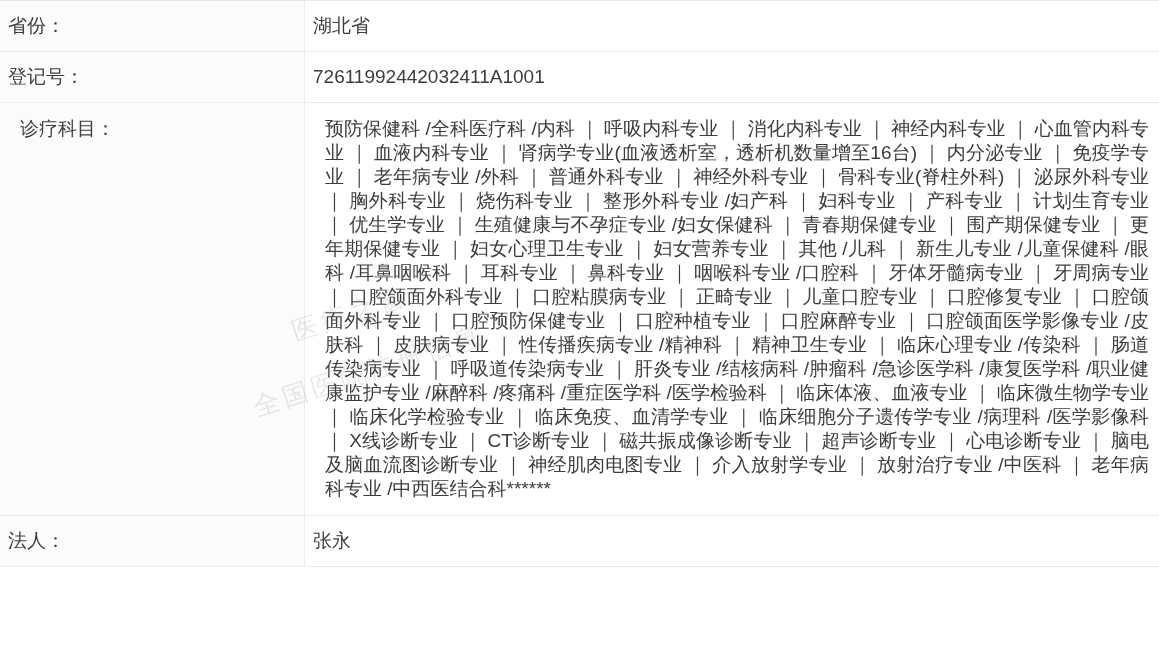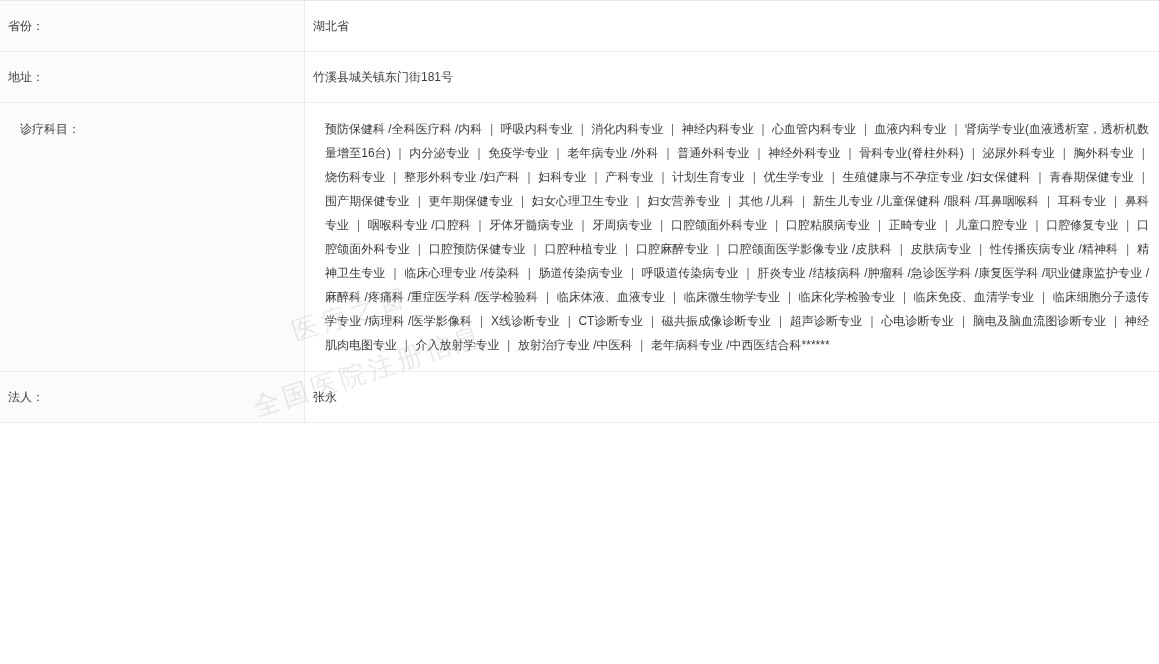--- a/index.html
+++ b/index.html
@@ -36,21 +36,21 @@
     width: 100%;
     border-collapse: collapse;
     table-layout: fixed;
   }
   table.info tr {
     border-bottom: 1px solid #ececec;
   }
   table.info td {
     vertical-align: top;
     padding: 13px 10px 13px 8px;
-    font-size: 12px;
+    font-size: 19px;
     line-height: 24px;
   }
   td.label {
     width: 286px;
     color: #3d3d3d;
     background: #fbfbfb;
     border-right: 1px solid #ececec;
     font-size: 13.5px;
     padding-left: 6px;
   }
@@ -95,22 +95,22 @@
 
   <div class="divider"></div>
 
   <table class="info">
     <tbody>
       <tr>
         <td class="label">省份：</td>
         <td class="value">湖北省</td>
       </tr>
       <tr>
-        <td class="label">地址：</td>
-        <td class="value">竹溪县城关镇东门街181号</td>
+        <td class="label">登记号：</td>
+        <td class="value">72611992442032411A1001</td>
       </tr>
       <tr class="tall">
         <td class="label">诊疗科目：</td>
         <td class="value scope-text">预防保健科 /全科医疗科 /内科 ｜ 呼吸内科专业 ｜ 消化内科专业 ｜ 神经内科专业 ｜ 心血管内科专业 ｜ 血液内科专业 ｜ 肾病学专业(血液透析室，透析机数量增至16台) ｜ 内分泌专业 ｜ 免疫学专业 ｜ 老年病专业 /外科 ｜ 普通外科专业 ｜ 神经外科专业 ｜ 骨科专业(脊柱外科) ｜ 泌尿外科专业 ｜ 胸外科专业 ｜ 烧伤科专业 ｜ 整形外科专业 /妇产科 ｜ 妇科专业 ｜ 产科专业 ｜ 计划生育专业 ｜ 优生学专业 ｜ 生殖健康与不孕症专业 /妇女保健科 ｜ 青春期保健专业 ｜ 围产期保健专业 ｜ 更年期保健专业 ｜ 妇女心理卫生专业 ｜ 妇女营养专业 ｜ 其他 /儿科 ｜ 新生儿专业 /儿童保健科 /眼科 /耳鼻咽喉科 ｜ 耳科专业 ｜ 鼻科专业 ｜ 咽喉科专业 /口腔科 ｜ 牙体牙髓病专业 ｜ 牙周病专业 ｜ 口腔颌面外科专业 ｜ 口腔粘膜病专业 ｜ 正畸专业 ｜ 儿童口腔专业 ｜ 口腔修复专业 ｜ 口腔颌面外科专业 ｜ 口腔预防保健专业 ｜ 口腔种植专业 ｜ 口腔麻醉专业 ｜ 口腔颌面医学影像专业 /皮肤科 ｜ 皮肤病专业 ｜ 性传播疾病专业 /精神科 ｜ 精神卫生专业 ｜ 临床心理专业 /传染科 ｜ 肠道传染病专业 ｜ 呼吸道传染病专业 ｜ 肝炎专业 /结核病科 /肿瘤科 /急诊医学科 /康复医学科 /职业健康监护专业 /麻醉科 /疼痛科 /重症医学科 /医学检验科 ｜ 临床体液、血液专业 ｜ 临床微生物学专业 ｜ 临床化学检验专业 ｜ 临床免疫、血清学专业 ｜ 临床细胞分子遗传学专业 /病理科 /医学影像科 ｜ X线诊断专业 ｜ CT诊断专业 ｜ 磁共振成像诊断专业 ｜ 超声诊断专业 ｜ 心电诊断专业 ｜ 脑电及脑血流图诊断专业 ｜ 神经肌肉电图专业 ｜ 介入放射学专业 ｜ 放射治疗专业 /中医科 ｜ 老年病科专业 /中西医结合科******</td>
       </tr>
       <tr>
         <td class="label">法人：</td>
         <td class="value">张永</td>
       </tr>
 

